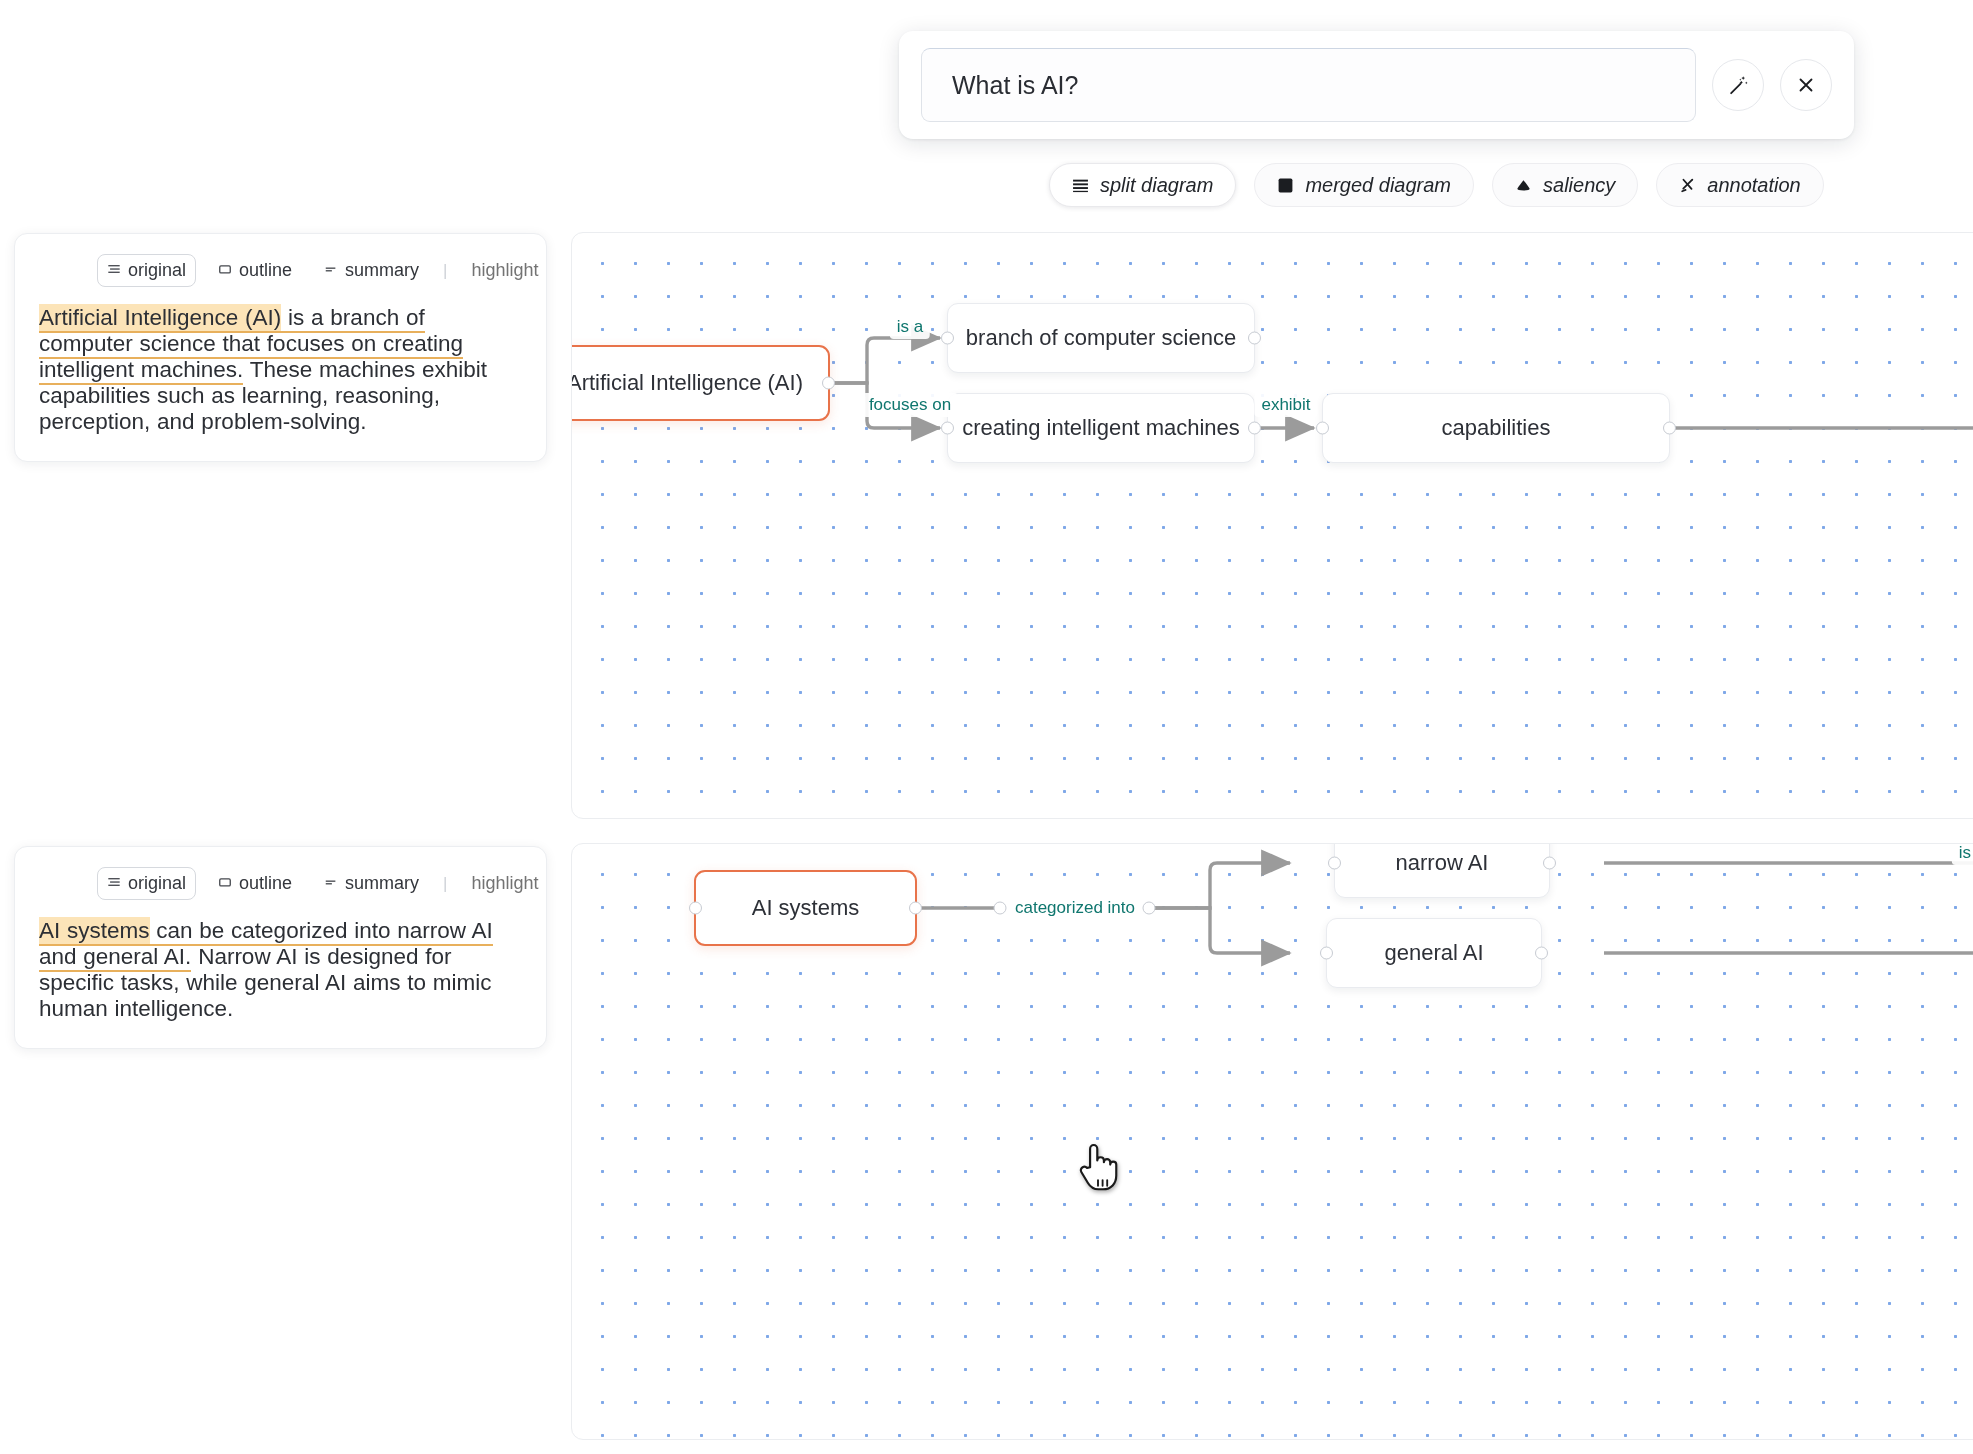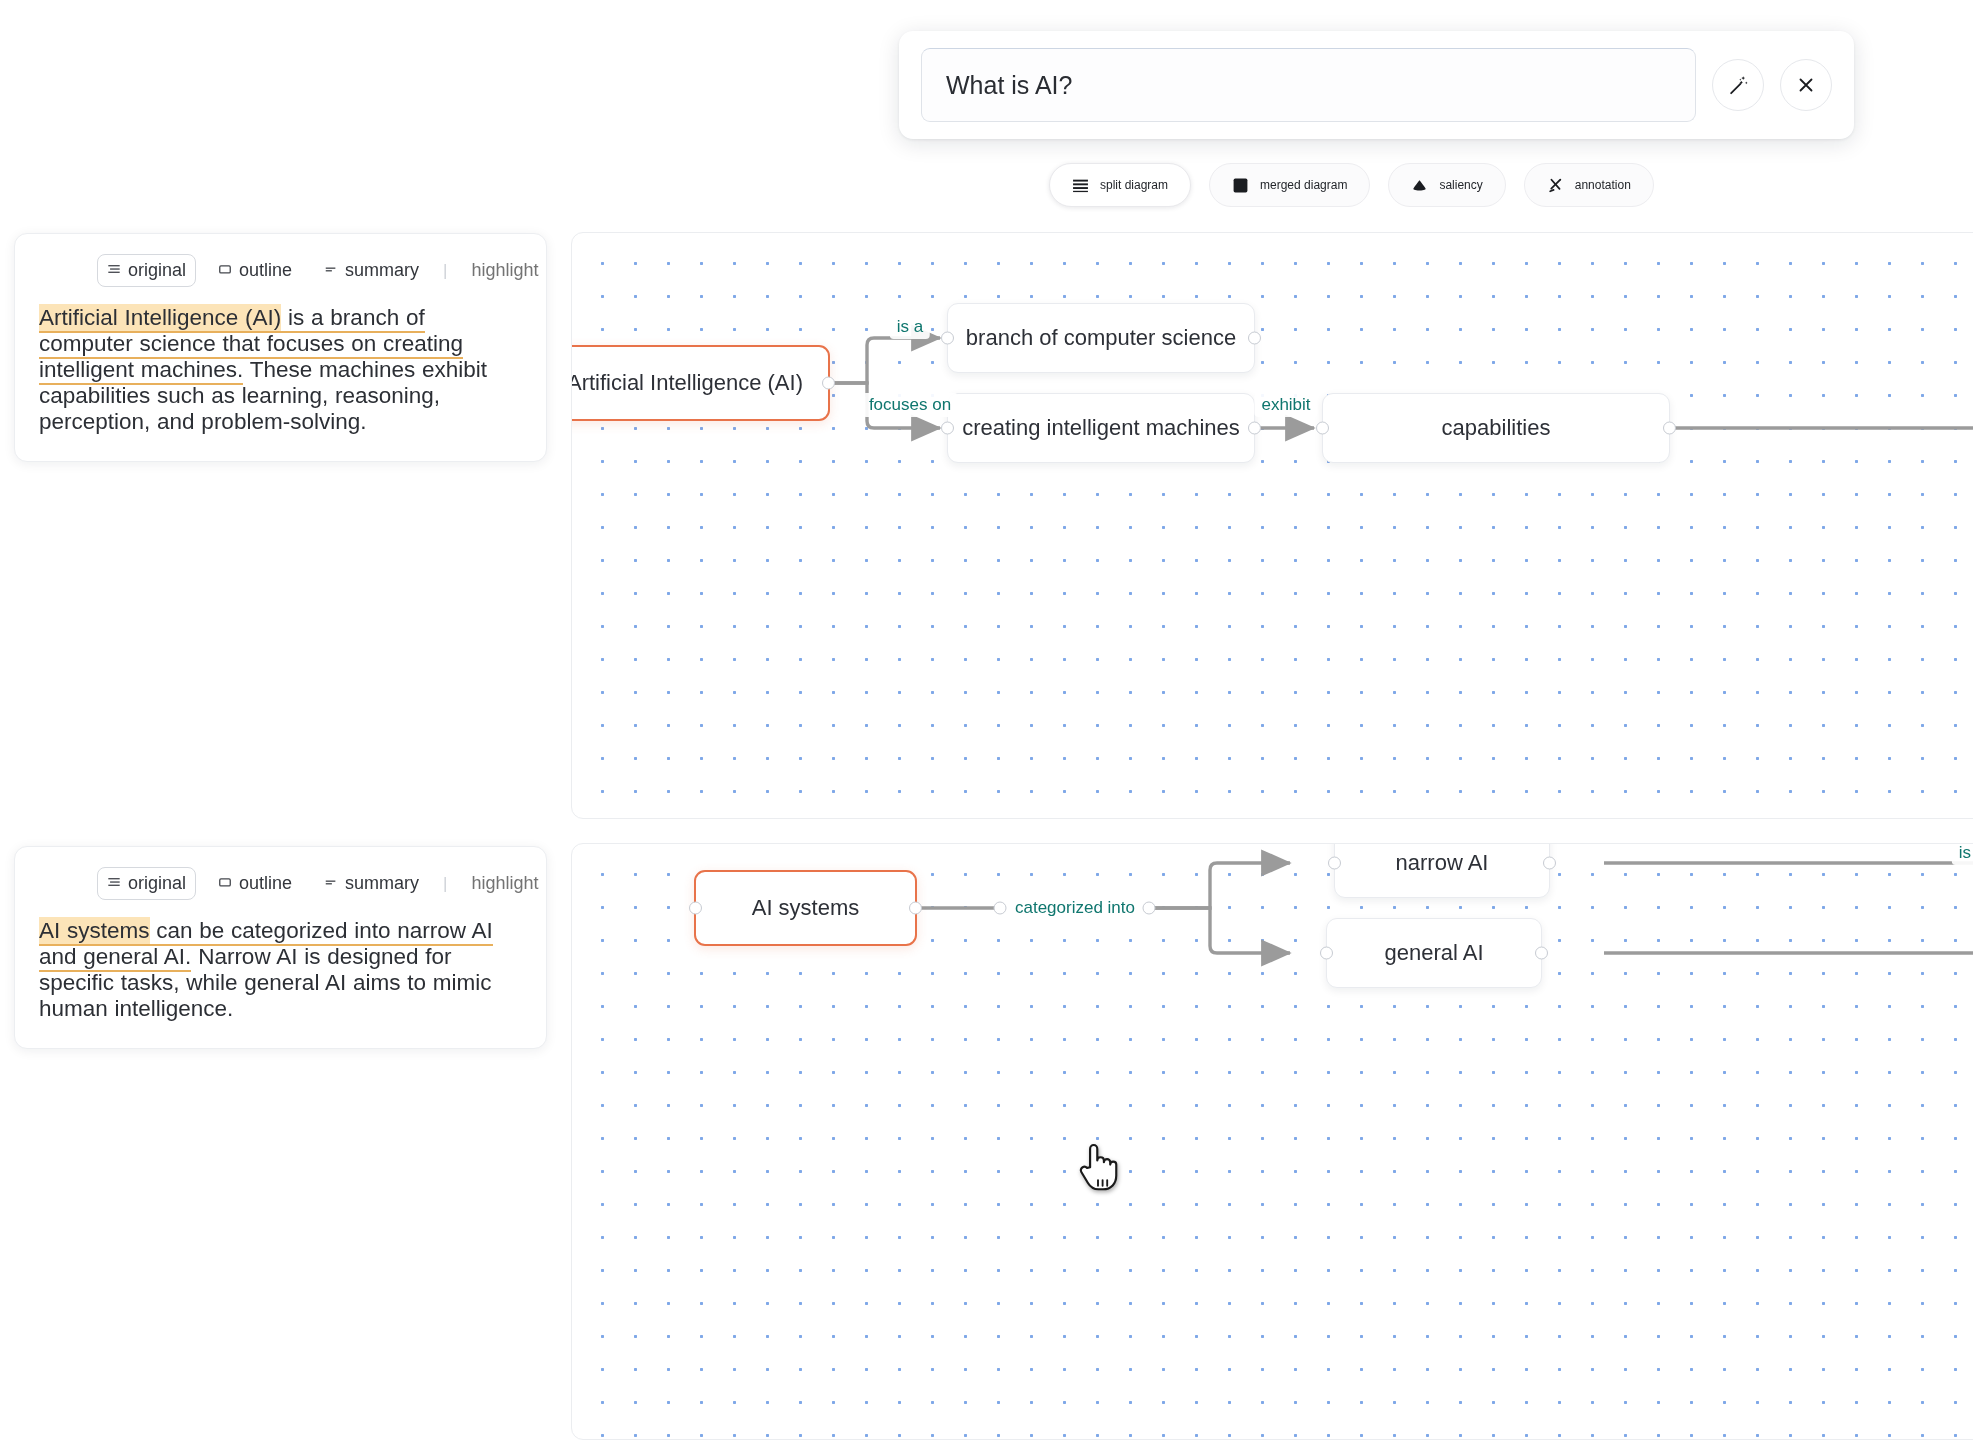--- a/index.html
+++ b/index.html
@@ -28,21 +28,21 @@
     padding: 0 22px;
     gap: 16px;
   }
   .search-input {
     flex: 1;
     height: 74px;
     border: 1px solid #dfe3e9;
     border-top-color: #cdd6e3;
     border-radius: 9px;
     background: #fdfdfe;
-    padding: 0 24px;
+    padding: 0 30px;
     font-family: "Liberation Sans", sans-serif;
     font-size: 25px;
     color: #2a2d33;
     outline: none;
   }
   .search-input::placeholder { color: #9aa1ac; }
   .circ-btn {
     width: 52px; height: 52px;
     border-radius: 50%;
     border: 1px solid #e6e8ec;
@@ -61,24 +61,25 @@
     align-items: center;
     gap: 18px;
   }
   .mode-btn {
     height: 44px;
     display: flex; align-items: center; gap: 11px;
     padding: 0 22px;
     border-radius: 22px;
     border: 1px solid #ededf0;
     background: #fbfbfc;
-    font-size: 12px;
+    font-size: 20px;
     color: #23262b;
     cursor: pointer;
     white-space: nowrap;
+    font-style: italic;
   }
   .mode-btn.active {
     background: #ffffff;
     border-color: #e9e9ec;
     box-shadow: 0 1px 5px rgba(16,24,40,.10);
   }
   .mode-btn .gi { display:flex; align-items:center; }
 
   
   .text-card {

